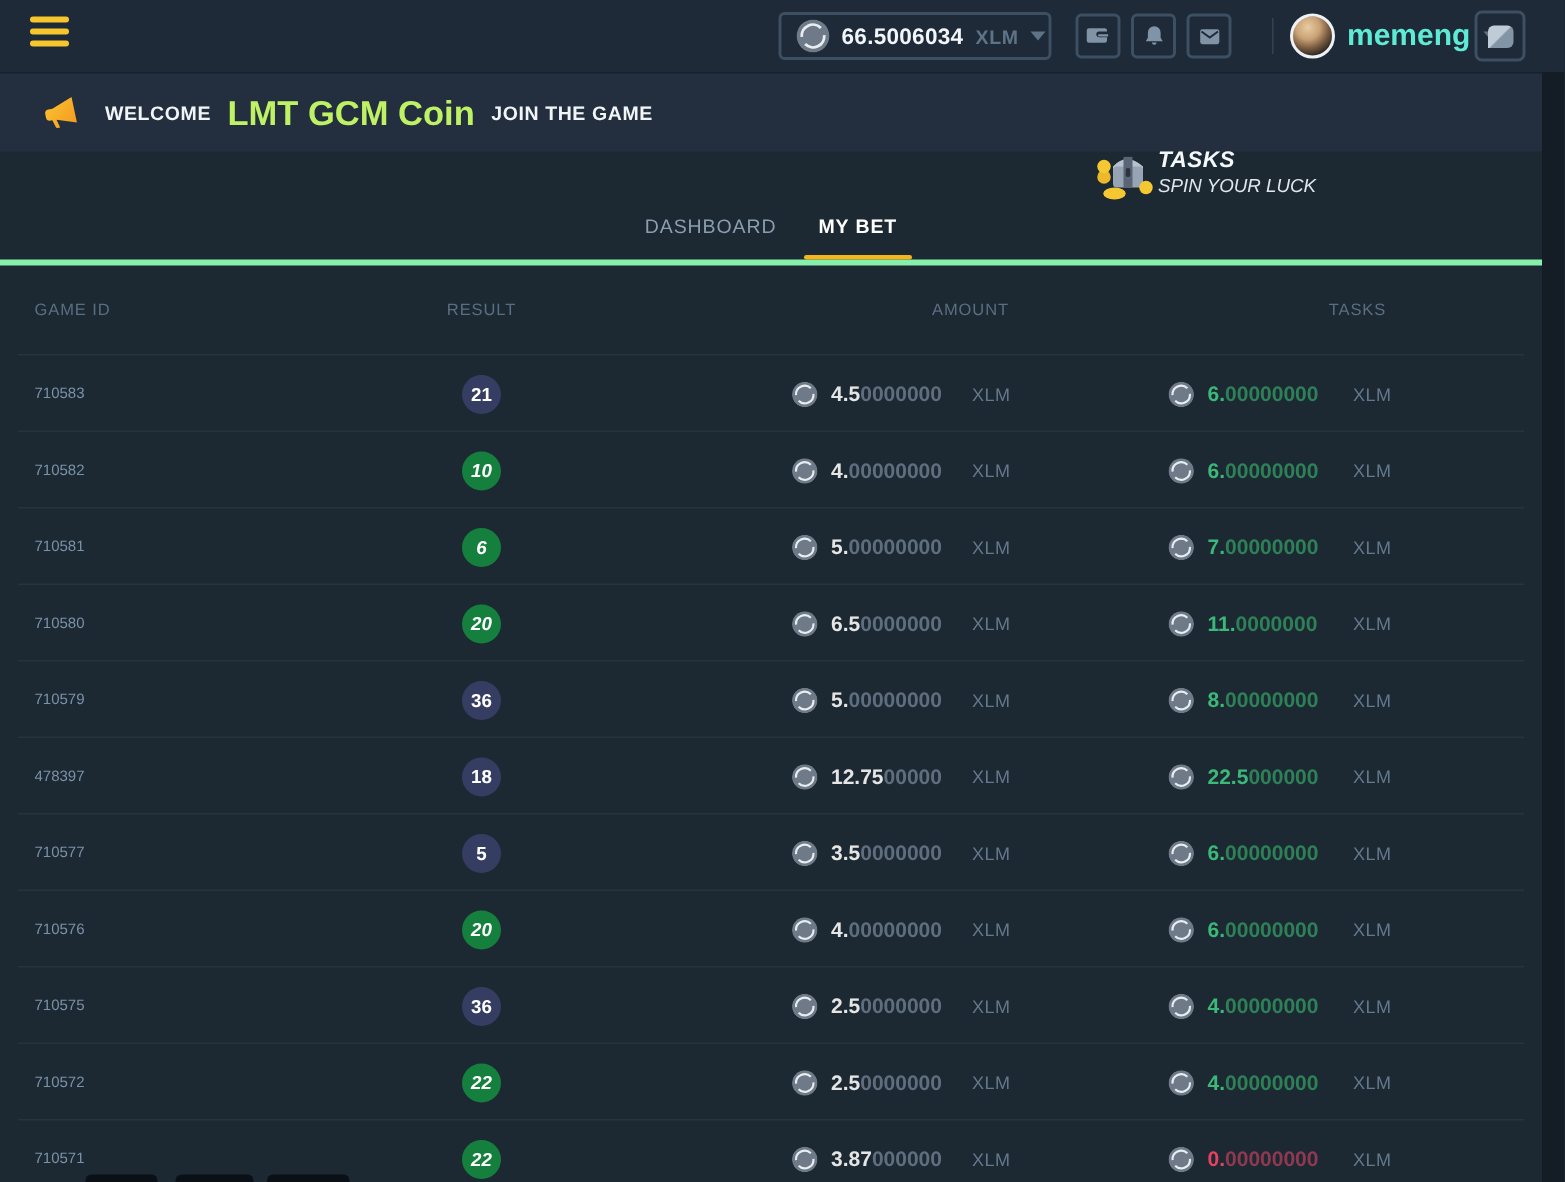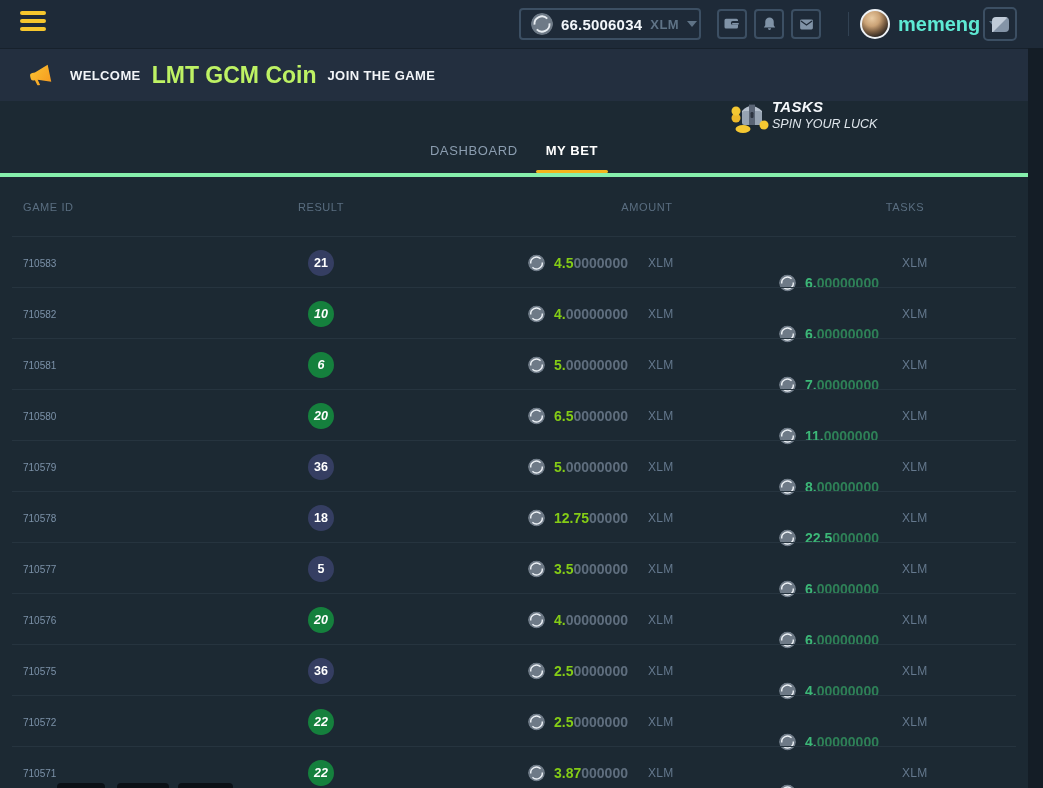--- a/index.html
+++ b/index.html
@@ -77,22 +77,22 @@
     position:absolute; left:321px; top:50%; transform:translate(-50%,-50%);
     width:26px; height:26px; border-radius:50%;
     display:flex; align-items:center; justify-content:center;
     font-size:12.5px; font-weight:700; color:#fff;
   }
   .badge.navy { background:#353e62; }
   .badge.red  { background:#15803d;font-style:italic; }
 
   .money { position:absolute; top:50%; transform:translateY(-50%); display:flex; align-items:center; gap:9px; font-size:14px; font-weight:700; white-space:nowrap; }
   .money.amount { left:528px; }
-  .money.profit { left:779px;margin-top:20px; }
-  .amount .strong { color:#84cc16; }
+  .money.profit { left:779px; }
+  .amount .strong { color:#e5e5e5; }
   .amount .dim { color:#5f6e7e; }
   .profit.win .strong { color:#3cb878; }
   .profit.win .dim { color:#2e8057; }
   .profit.loss .strong { color:#e4425f; }
   .profit.loss .dim { color:#8f3950; }
   .xlm { position:absolute; top:50%; transform:translateY(-50%); font-size:12px; color:#64788d; letter-spacing:.3px; }
   .xlm.a { left:648px; } .xlm.p { left:902px; }
 
   
   .scroll-strip { position:absolute; top:48px; right:0; width:15px; height:740px; background:#141d26; z-index:6; }
@@ -334,21 +334,21 @@
           <path d="M3.6 7.6 a 6.8 6.8 0 0 1 12.8 0"></path>
           <path d="M16.4 12.4 a 6.8 6.8 0 0 1 -12.8 0"></path>
         </g>
       </svg>
       <span><span class="strong">8.</span><span class="dim">00000000</span></span>
     </span>
     <span class="xlm p">XLM</span>
   </div>
 
   <div class="row">
-    <span class="cell-id">710578</span>
+    <span class="cell-id">478397</span>
     <span class="badge navy">18</span>
     <span class="money amount">
       <svg class="coin" width="17" height="17" viewBox="0 0 20 20">
         <circle cx="10" cy="10" r="10" fill="#6e7a87"></circle>
         <g stroke="#e8edf2" stroke-width="1.7" fill="none" transform="rotate(-25 10 10)">
           <path d="M3.6 7.6 a 6.8 6.8 0 0 1 12.8 0"></path>
           <path d="M16.4 12.4 a 6.8 6.8 0 0 1 -12.8 0"></path>
         </g>
       </svg>
       <span><span class="strong">12.75</span><span class="dim">00000</span></span>

